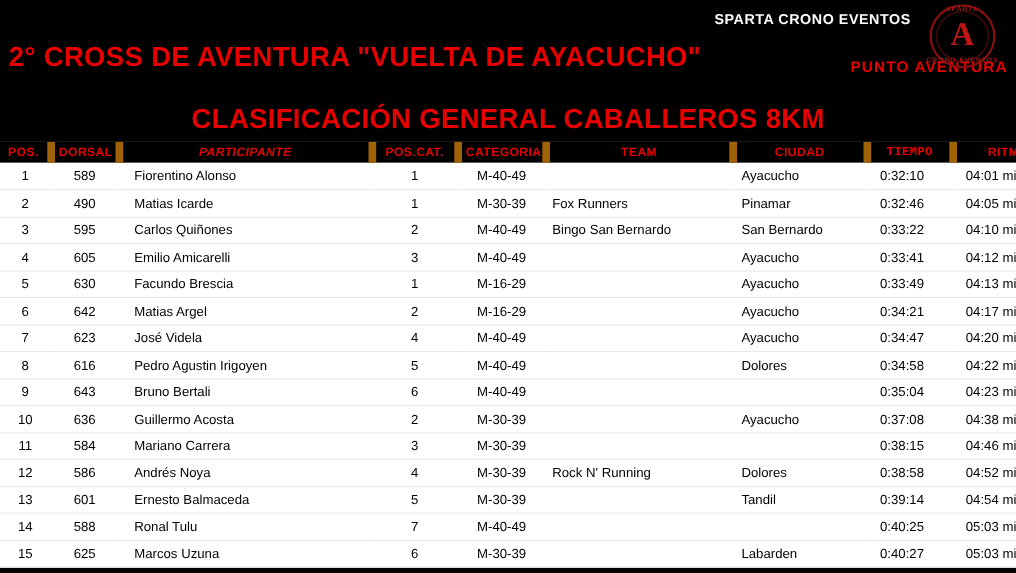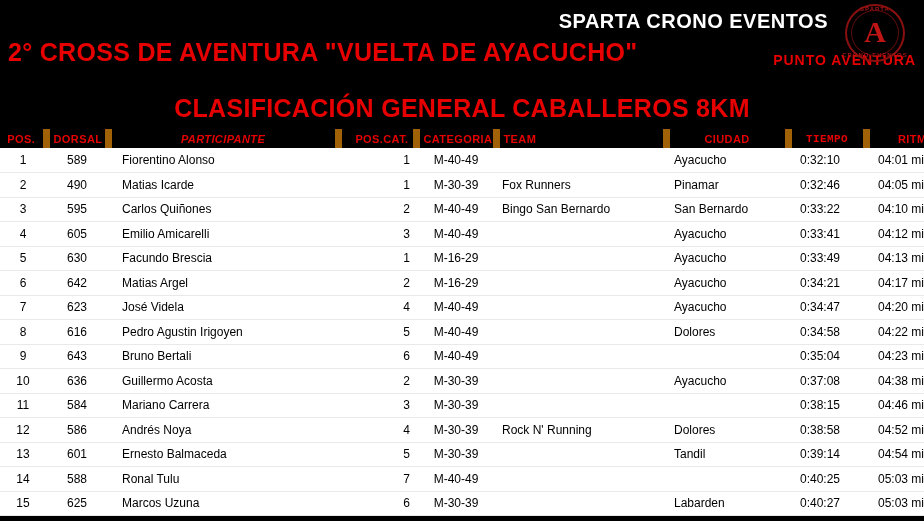--- a/index.html
+++ b/index.html
@@ -20,21 +20,21 @@
   .header {
     position: relative;
     height: 92px;
     background: #000;
   }
   .brand-title {
     position: absolute;
     right: 96px;
     top: 10px;
     color: #ffffff;
-    font-size: 20px;
+    font-size: 13px;
     font-weight: bold;
     letter-spacing: 0.5px;
     text-align: right;
     white-space: nowrap;
   }
   .event-title {
     position: absolute;
     left: 8px;
     top: 38px;
     color: #e60000;
@@ -137,29 +137,29 @@
     font-size: 12px;
     color: #000000;
     padding: 0 6px;
     background: #ffffff;
     vertical-align: middle;
     border-bottom: 1px solid #e9e9e9;
   }
   .c-pos      { width: 46px;  text-align: center; }
   .c-dorsal   { width: 62px;  text-align: center; }
   .c-part     { width: 230px; text-align: left; padding-left: 14px; }
-  .c-poscat   { width: 78px;  text-align: right; }
+  .c-poscat   { width: 78px;  text-align: center; }
   .c-cat      { width: 80px;  text-align: center; }
   .c-team     { width: 170px; text-align: left; padding-left: 6px; }
   .c-ciudad   { width: 122px; text-align: left; padding-left: 8px; }
   .c-tiempo   { width: 78px;  text-align: left; padding-left: 12px; }
   .c-ritmo    { width: 98px;  text-align: center; }
 
   thead .c-part   { text-align: center; padding-left: 4px; font-style: italic; }
-  thead .c-team   { padding-left: 4px; }
+  thead .c-team   { text-align: center; padding-left: 4px; }
   thead .c-ciudad { text-align: center; padding-left: 4px; }
   thead .c-tiempo { text-align: center; padding-left: 4px; font-family: Liberation Mono, monospace; }
 </style>
 </head>
 <body>
 
 <div class="page">
 
   <div class="header">
     <div class="brand-title">SPARTA CRONO EVENTOS</div>

